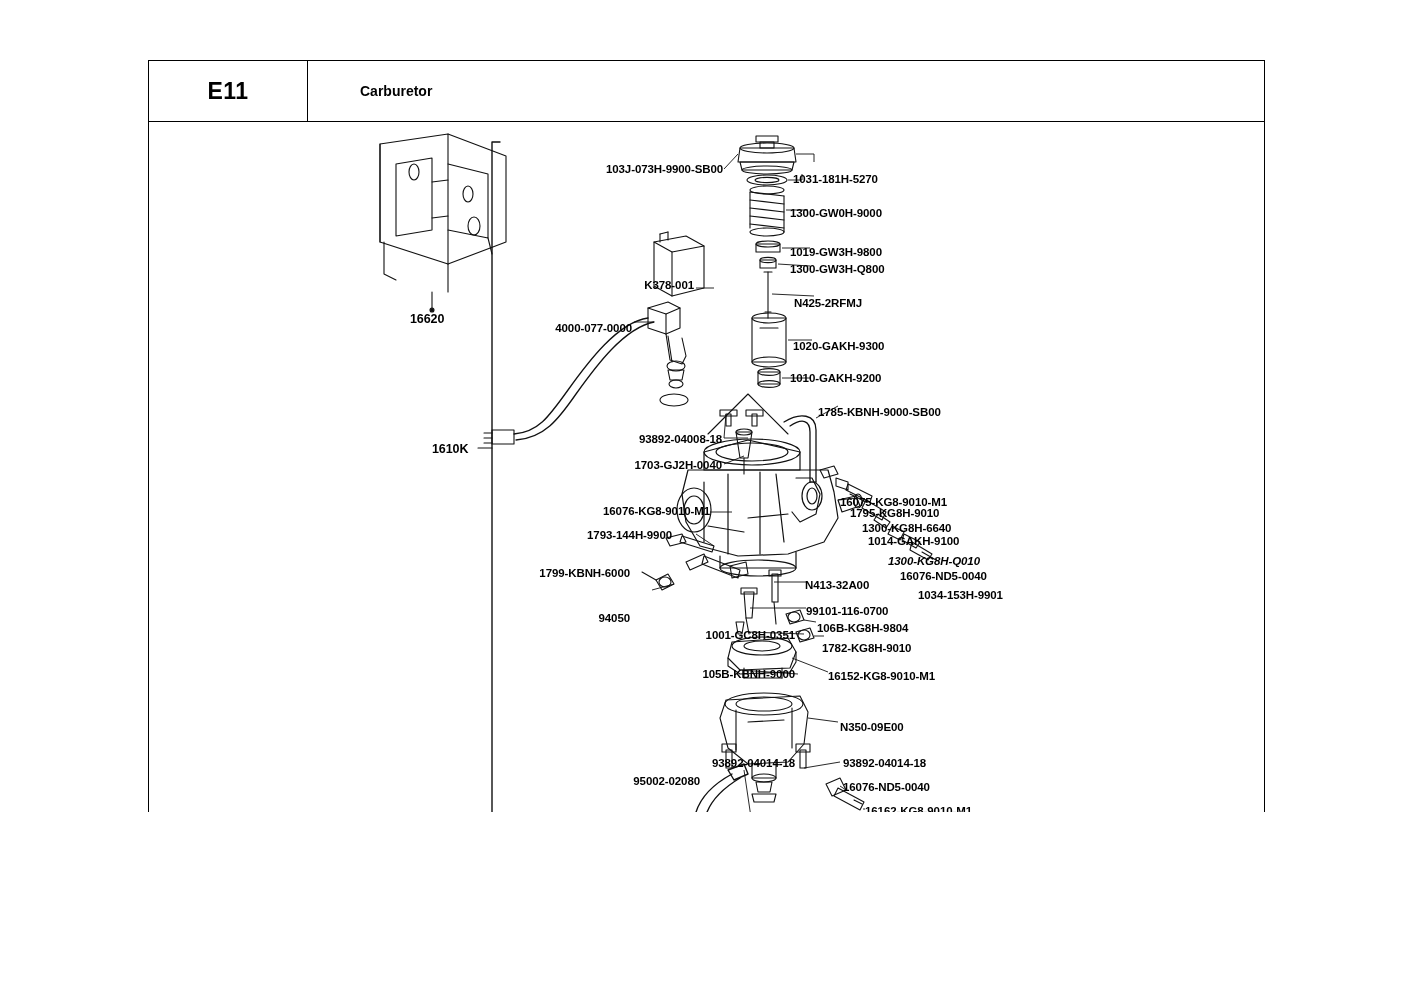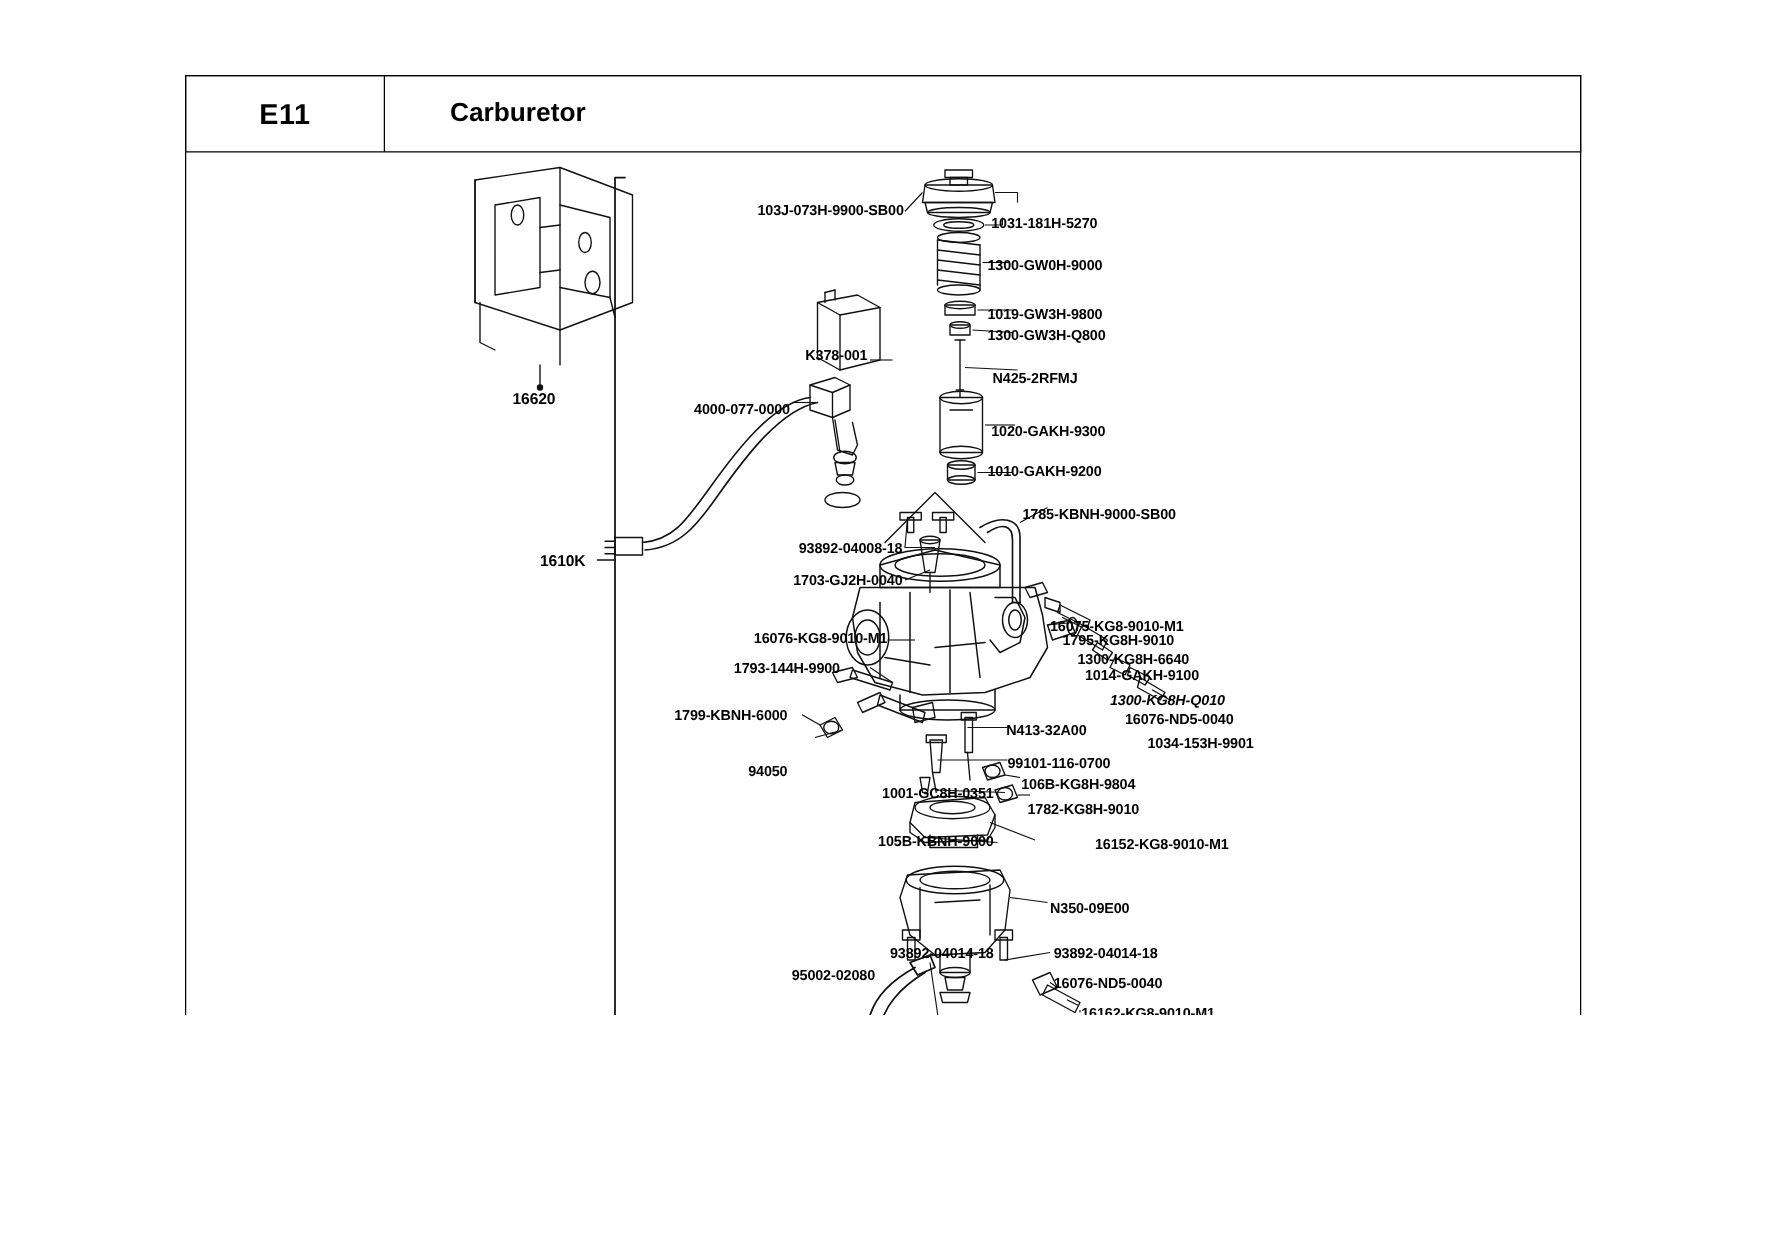--- a/index.html
+++ b/index.html
@@ -52,21 +52,21 @@
     width: 957px;
     height: 62px;
     border: 1.5px solid #000;
     border-left: none;
     box-sizing: border-box;
     display: flex;
     align-items: center;
     padding-left: 52px;
   }
   .header-title-box .title {
-    font-size: 21px;
+    font-size: 14px;
     font-weight: bold;
   }
   .page-number {
     position: absolute;
     left: 0;
     top: 950px;
     width: 1416px;
     text-align: center;
     font-size: 17px;
     font-weight: bold;
@@ -417,21 +417,21 @@
     <div class="lbl r" style="left:710px; top:505px;">16076-KG8-9010-M1</div>
     <div class="lbl r" style="left:672px; top:529px;">1793-144H-9900</div>
     <div class="lbl r" style="left:630px; top:567px;">1799-KBNH-6000</div>
     <div class="lbl r" style="left:630px; top:612px;">94050</div>
 
     <div class="lbl" style="left:805px; top:579px;">N413-32A00</div>
     <div class="lbl" style="left:806px; top:605px;">99101-116-0700</div>
     <div class="lbl" style="left:817px; top:622px;">106B-KG8H-9804</div>
     <div class="lbl" style="left:822px; top:642px;">1782-KG8H-9010</div>
     <div class="lbl r" style="left:795px; top:629px;">1001-GC8H-0351</div>
-    <div class="lbl" style="left:828px; top:670px;margin-left:48px;">16152-KG8-9010-M1</div>
+    <div class="lbl" style="left:828px; top:670px;">16152-KG8-9010-M1</div>
     <div class="lbl r" style="left:795px; top:668px;">105B-KBNH-9000</div>
 
     <div class="lbl" style="left:840px; top:721px;">N350-09E00</div>
     <div class="lbl r" style="left:795px; top:757px;">93892-04014-18</div>
     <div class="lbl" style="left:843px; top:757px;">93892-04014-18</div>
     <div class="lbl r" style="left:700px; top:775px;">95002-02080</div>
     <div class="lbl" style="left:843px; top:781px;">16076-ND5-0040</div>
     <div class="lbl" style="left:865px; top:805px;">16162-KG8-9010-M1</div>
     <div class="lbl" style="left:752px; top:817px;">K785-KEB-0300</div>
   </div>

